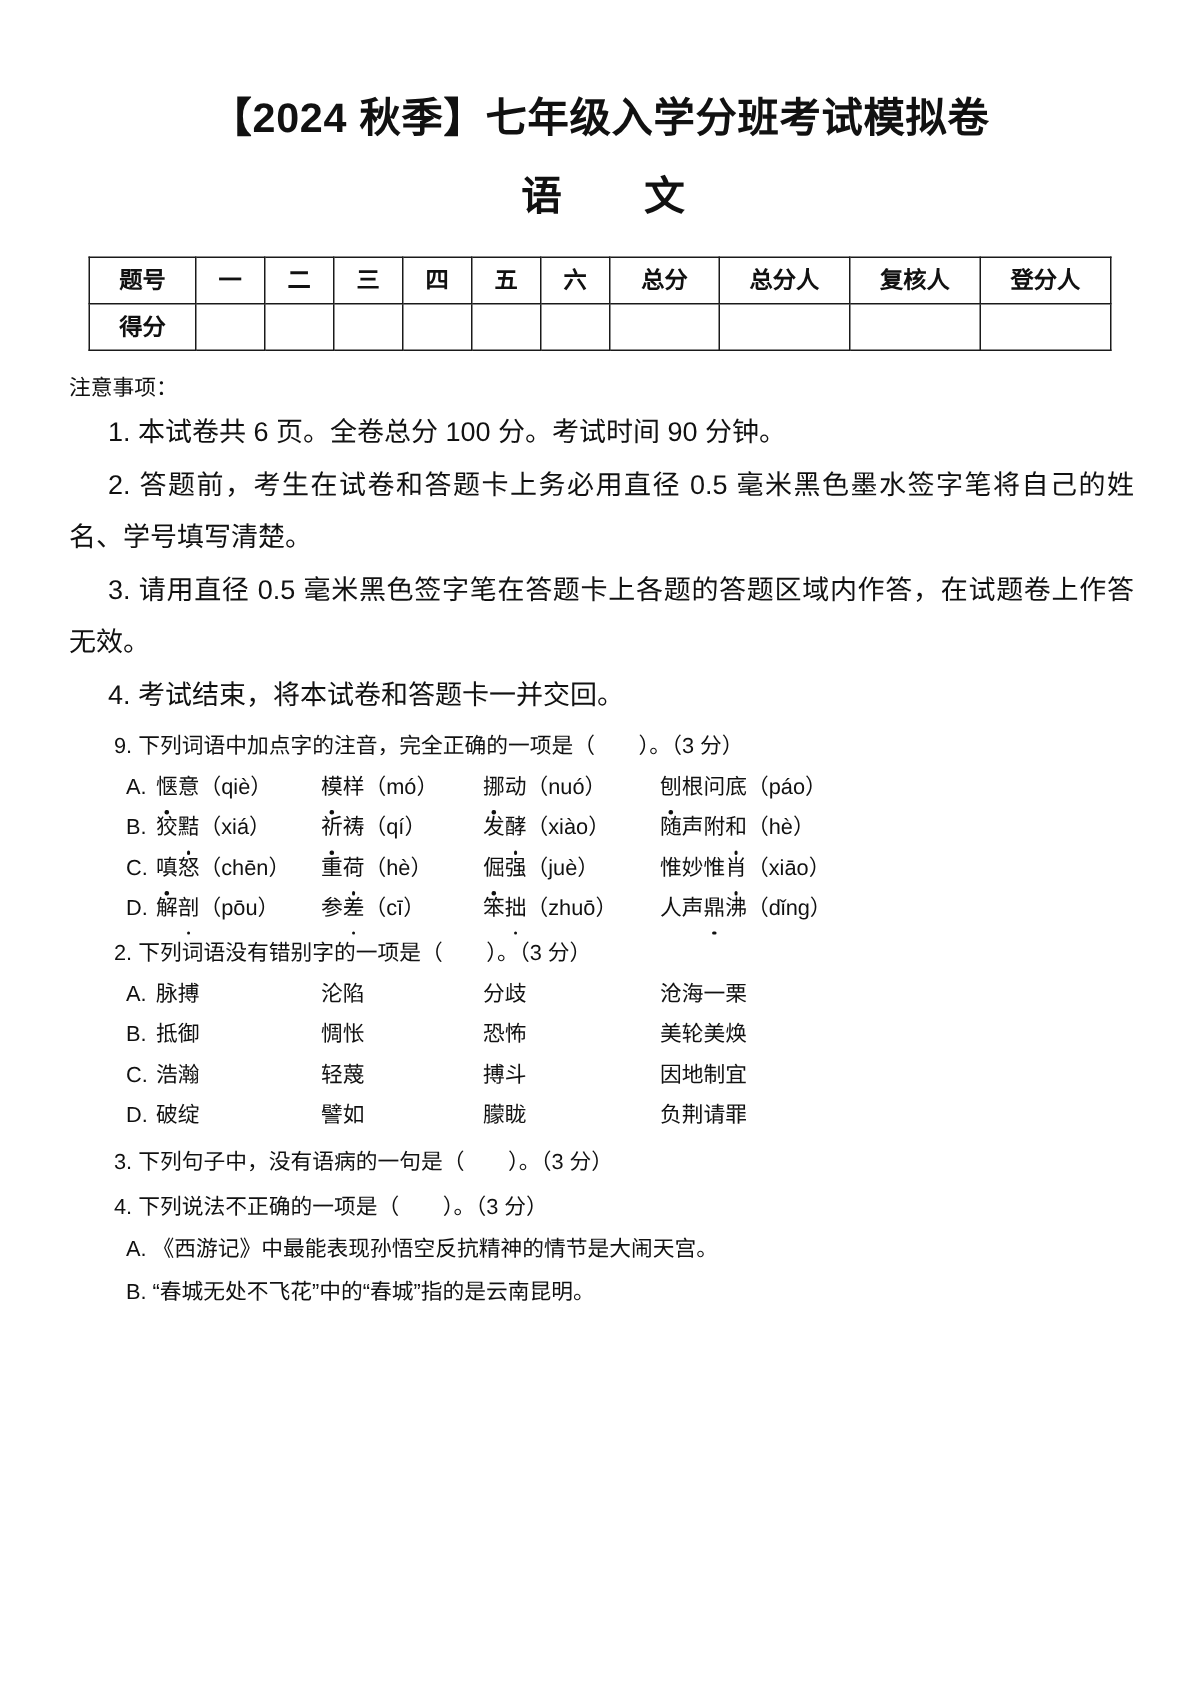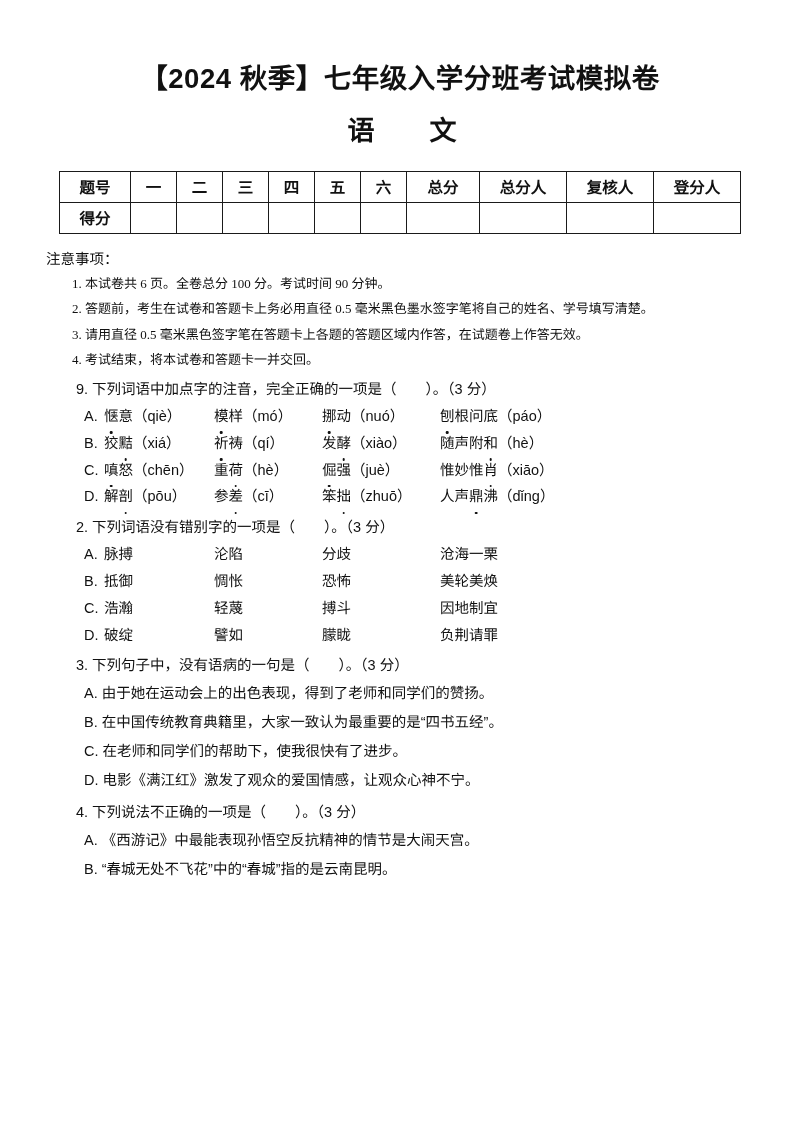--- a/index.html
+++ b/index.html
@@ -80,22 +80,22 @@
   table.score-table td.xwide-col { width: 86px; }
 
   
   .notice-title {
     margin: 14px 0 0 46px;
     font-family: "Liberation Sans", "DejaVu Sans", sans-serif;
     font-size: 14.5px;
     line-height: 1.55;
   }
   .notice-item {
-    font-family: Liberation Serif, serif;
-    font-size: 13px;
+    font-family: Liberation Sans, sans-serif;
+    font-size: 18px;
     line-height: 1.95;
     margin: 0 44px 0 46px;
     text-indent: 26px;
     text-align: justify;
   }
   .section-heading {
     font-family: "Liberation Sans", "DejaVu Sans", sans-serif;
     font-size: 15px;
     margin: 12px 0 0 46px;
     line-height: 1.9;
@@ -253,26 +253,20 @@
       <div class="opt-row">
         <span class="opt-letter">D.</span>
         <span class="w-cell-1">破绽</span>
         <span class="w-cell-2">譬如</span>
         <span class="w-cell-3">朦眬</span>
         <span class="w-cell-4">负荆请罪</span>
       </div>
     </div>
 
   <div class="question">3. 下列句子中，没有语病的一句是（　　）。（3 分）</div>
-  <div id="q3-options">
-      <div class="opt-row plain">A. 由于她在运动会上的出色表现，得到了老师和同学们的赞扬。</div>
-      <div class="opt-row plain">B. 在中国传统教育典籍里，大家一致认为最重要的是“四书五经”。</div>
-      <div class="opt-row plain">C. 在老师和同学们的帮助下，使我很快有了进步。</div>
-      <div class="opt-row plain">D. 电影《满江红》激发了观众的爱国情感，让观众心神不宁。</div>
-    </div>
 
   <div class="question">4. 下列说法不正确的一项是（　　）。（3 分）</div>
   <div id="q4-options">
       <div class="opt-row plain">A. 《西游记》中最能表现孙悟空反抗精神的情节是大闹天宫。</div>
       <div class="opt-row plain">B. “春城无处不飞花”中的“春城”指的是云南昆明。</div>
     </div>
 
 </div>
 
 </body></html>

